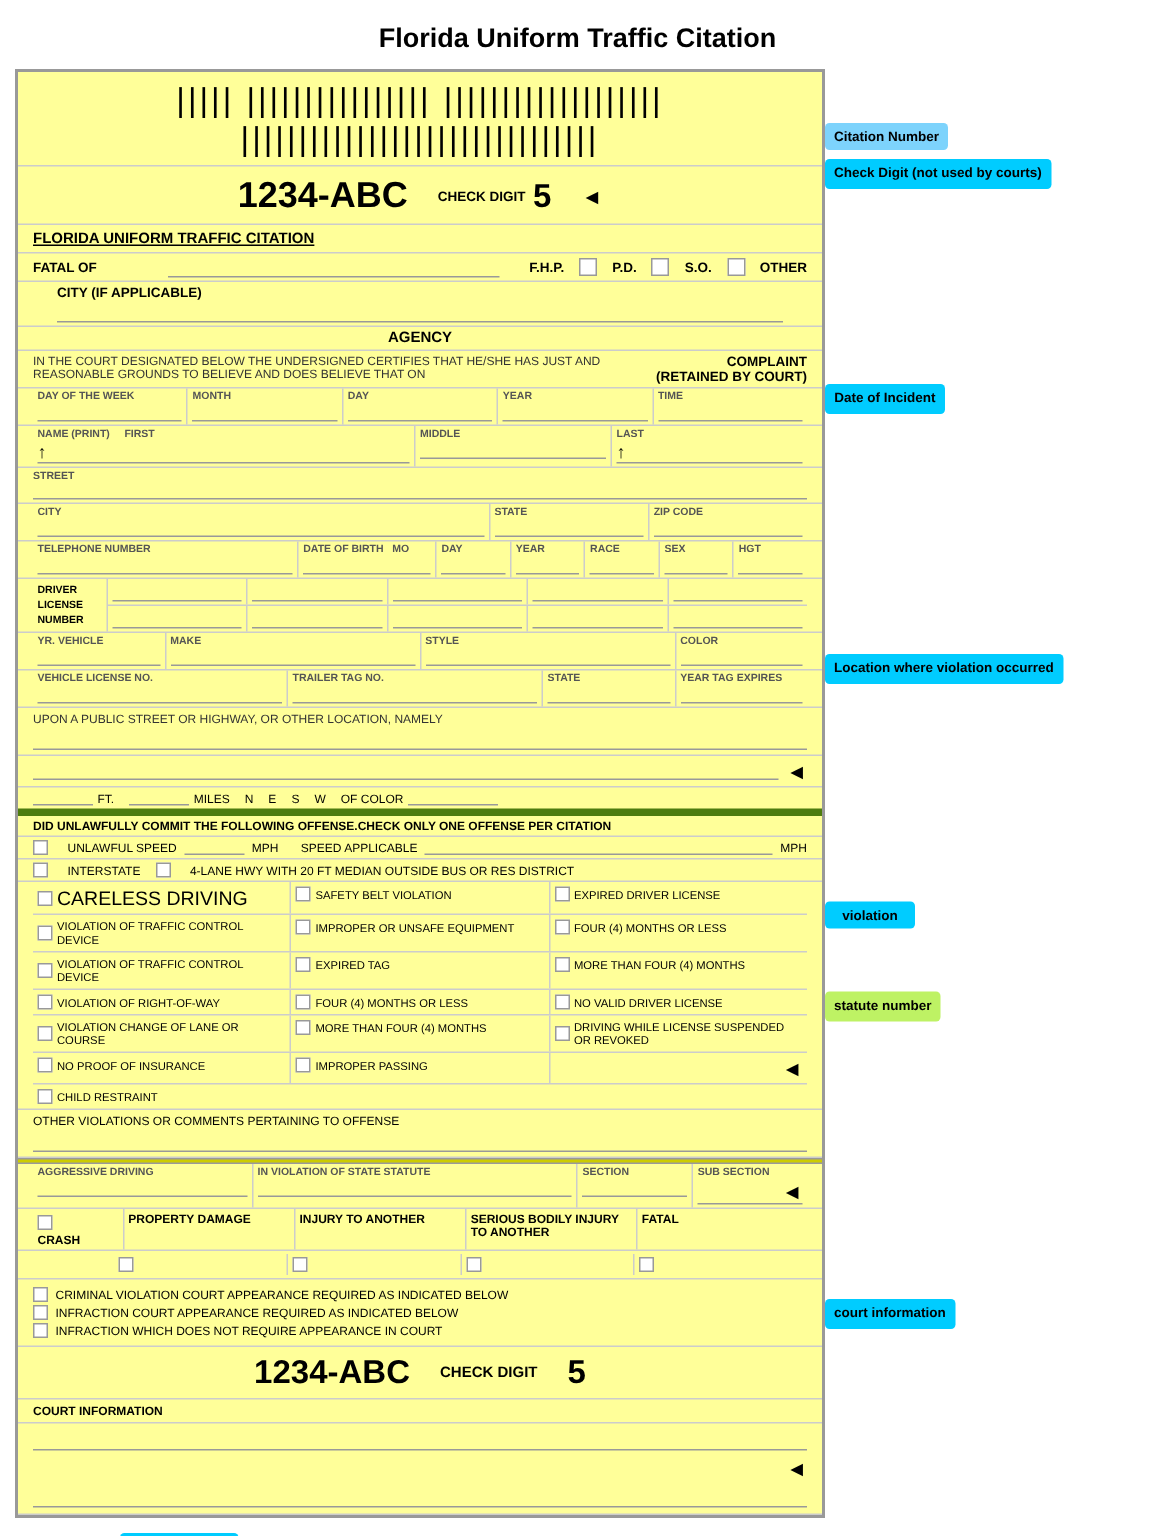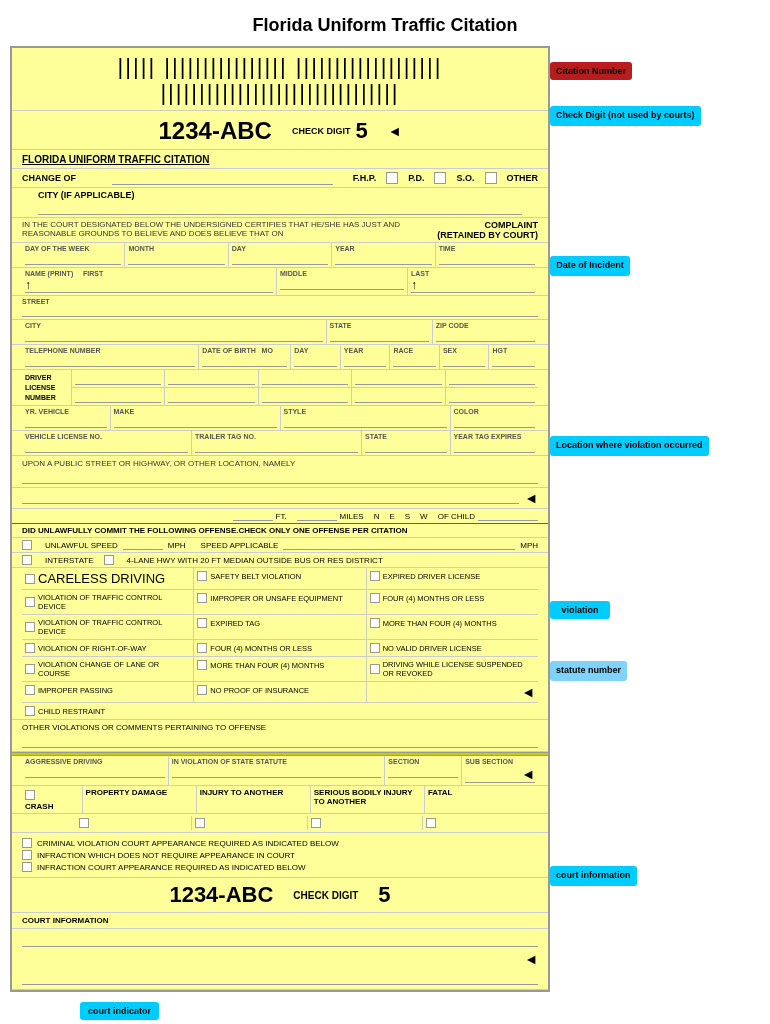--- a/index.html
+++ b/index.html
@@ -250,24 +250,23 @@
       color: #333;
     }
     .location-field {
       border-bottom: 1px solid #999;
       height: 14px;
       margin-top: 2px;
     }
     .location-sub-row {
       display: flex;
       padding: 2px 10px;
-      border-bottom: 1px solid #4d7c0f;
+      border-bottom: 5px solid #4d7c0f;
       align-items: center;
       gap: 10px;
-      justify-content: flex-end;
     }
     .location-sub-cell {
       display: flex;
       align-items: center;
       gap: 3px;
       font-size: 8px;
     }
     .location-sub-field {
       border-bottom: 1px solid #999;
       min-width: 30px;
@@ -420,38 +419,41 @@
             <span class="check-digit-val">5</span>
           </span>
           <span class="arrow-indicator">◄</span>
         </div>
 
         <div class="form-header">
           <span class="form-title">FLORIDA UNIFORM TRAFFIC CITATION</span>
         </div>
 
         <div class="county-row">
-          <span class="county-label">CHANGE OF</span>
+          <span class="county-label">FATAL OF</span>
           <div class="county-field"></div>
           <div style="display:flex; gap:10px; align-items:center; margin-left:10px;">
             <span style="font-size:9px; font-weight:bold;">F.H.P.</span>
             <div class="radio-box"></div>
             <span style="font-size:9px; font-weight:bold;">P.D.</span>
             <div class="radio-box"></div>
             <span style="font-size:9px; font-weight:bold;">S.O.</span>
             <div class="radio-box"></div>
             <span style="font-size:9px; font-weight:bold;">OTHER</span>
           </div>
         </div>
 
         <div class="city-row">
           <span>CITY (IF APPLICABLE)</span>
           <div style="border-bottom:1px solid #999; height:14px; margin-top:1px;"></div>
         </div>
 
+        <div class="agency-row">
+          <span>AGENCY</span>
+        </div>
 
         <div class="complaint-header">
           <div class="complaint-left">IN THE COURT DESIGNATED BELOW THE UNDERSIGNED CERTIFIES THAT HE/SHE HAS JUST AND REASONABLE GROUNDS TO BELIEVE AND DOES BELIEVE THAT ON</div>
           <div class="complaint-right">
             <div>COMPLAINT</div>
             <div>(RETAINED BY COURT)</div>
           </div>
         </div>
 
         <div class="date-row">
@@ -654,21 +656,21 @@
           <div class="location-sub-cell">
             <span>E</span>
           </div>
           <div class="location-sub-cell">
             <span>S</span>
           </div>
           <div class="location-sub-cell">
             <span>W</span>
           </div>
           <div class="location-sub-cell">
-            <span>OF CHILD</span>
+            <span>OF COLOR</span>
             <div class="location-sub-field" style="width:60px;"></div>
           </div>
         </div>
 
         <div class="offense-header">
           <span>DID UNLAWFULLY COMMIT THE FOLLOWING OFFENSE.</span>
           <span>CHECK ONLY ONE OFFENSE PER CITATION</span>
         </div>
 
         <div class="speed-row">
@@ -798,27 +800,27 @@
                 <div class="chk"></div>
                 <span style="font-size:7.5px;">DRIVING WHILE LICENSE SUSPENDED OR REVOKED</span>
               </div>
             </div>
           </div>
 
           <div style="display:flex; border-bottom:1px solid #ccc;">
             <div style="flex:1; padding:2px 3px; border-right:1px solid #ccc;">
               <div class="viol-cell-item">
                 <div class="chk"></div>
+                <span style="font-size:7.5px;">NO PROOF OF INSURANCE</span>
+              </div>
+            </div>
+            <div style="flex:1; padding:2px 3px; border-right:1px solid #ccc;">
+              <div class="viol-cell-item">
+                <div class="chk"></div>
                 <span style="font-size:7.5px;">IMPROPER PASSING</span>
-              </div>
-            </div>
-            <div style="flex:1; padding:2px 3px; border-right:1px solid #ccc;">
-              <div class="viol-cell-item">
-                <div class="chk"></div>
-                <span style="font-size:7.5px;">NO PROOF OF INSURANCE</span>
               </div>
             </div>
             <div style="flex:1; padding:2px 3px; display:flex; justify-content:flex-end; align-items:center;">
               <span style="font-size:14px;">◄</span>
             </div>
           </div>
 
           <div style="display:flex;">
             <div style="flex:1; padding:2px 3px;">
               <div class="viol-cell-item">
@@ -893,25 +895,25 @@
           </div>
         </div>
 
         <div class="court-checkboxes">
           <div class="court-check-item">
             <div class="chk"></div>
             <span>CRIMINAL VIOLATION COURT APPEARANCE REQUIRED AS INDICATED BELOW</span>
           </div>
           <div class="court-check-item">
             <div class="chk"></div>
-            <span>INFRACTION WHICH DOES NOT REQUIRE APPEARANCE IN COURT</span>
+            <span>INFRACTION COURT APPEARANCE REQUIRED AS INDICATED BELOW</span>
           </div>
           <div class="court-check-item">
             <div class="chk"></div>
-            <span>INFRACTION COURT APPEARANCE REQUIRED AS INDICATED BELOW</span>
+            <span>INFRACTION WHICH DOES NOT REQUIRE APPEARANCE IN COURT</span>
           </div>
         </div>
 
         <div class="citation-bottom">
           <span style="font-size:22px; font-weight:bold;">1234-ABC</span>
           <span style="font-size:10px; font-weight:bold;">CHECK DIGIT</span>
           <span style="font-size:22px; font-weight:bold;">5</span>
         </div>
 
         <div class="court-info-row">
@@ -924,41 +926,41 @@
             <span style="font-size:14px;">◄</span>
           </div>
           <div class="court-info-field"></div>
         </div>
 
       </div>
     </div>
 
     <div style="position:relative; flex:1; min-width:160px;">
 
-      <div style="position:absolute; top:16px; left:10px; background:#b91c1c; padding:4px 6px; border-radius:3px; font-size:9px; font-weight:bold; min-width:80px; text-align:center;">
+      <div style="position:absolute; top:36px; left:10px; background:#7dd3fc; padding:4px 6px; border-radius:3px; font-size:9px; font-weight:bold; min-width:80px; text-align:center;">
         <span>Citation Number</span>
       </div>
 
       <div style="position:absolute; top:60px; left:10px; background:#00ccff; padding:4px 6px; border-radius:3px; font-size:9px; font-weight:bold; min-width:80px; text-align:center; line-height:1.3;">
         <span>Check Digit (not used by courts)</span>
       </div>
 
       <div style="position:absolute; top:210px; left:10px; background:#00ccff; padding:4px 3px; border-radius:3px; font-size:9px; font-weight:bold; min-width:80px; text-align:center; line-height:1.3;">
         <span>Date of Incident</span>
       </div>
 
       <div style="position:absolute; top:390px; left:10px; background:#00ccff; padding:4px 6px; border-radius:3px; font-size:9px; font-weight:bold; min-width:80px; text-align:center; line-height:1.3;">
         <span>Location where violation occurred</span>
       </div>
 
       <div style="position:absolute; top:555px; left:10px; background:#00ccff; padding:4px 6px; border-radius:3px; font-size:9px; font-weight:bold; min-width:60px; text-align:center;">
         <span>violation</span>
       </div>
 
-      <div style="position:absolute; top:615px; left:10px; background:#7dd3fc; padding:4px 6px; border-radius:3px; font-size:9px; font-weight:bold; min-width:70px; text-align:center; line-height:1.3;">
+      <div style="position:absolute; top:615px; left:10px; background:#bef264; padding:4px 6px; border-radius:3px; font-size:9px; font-weight:bold; min-width:70px; text-align:center; line-height:1.3;">
         <span>statute number</span>
       </div>
 
       <div style="position:absolute; top:820px; left:10px; background:#00ccff; padding:4px 6px; border-radius:3px; font-size:9px; font-weight:bold; min-width:70px; text-align:center; line-height:1.3;">
         <span>court information</span>
       </div>
 
     </div>
 
   </div>

